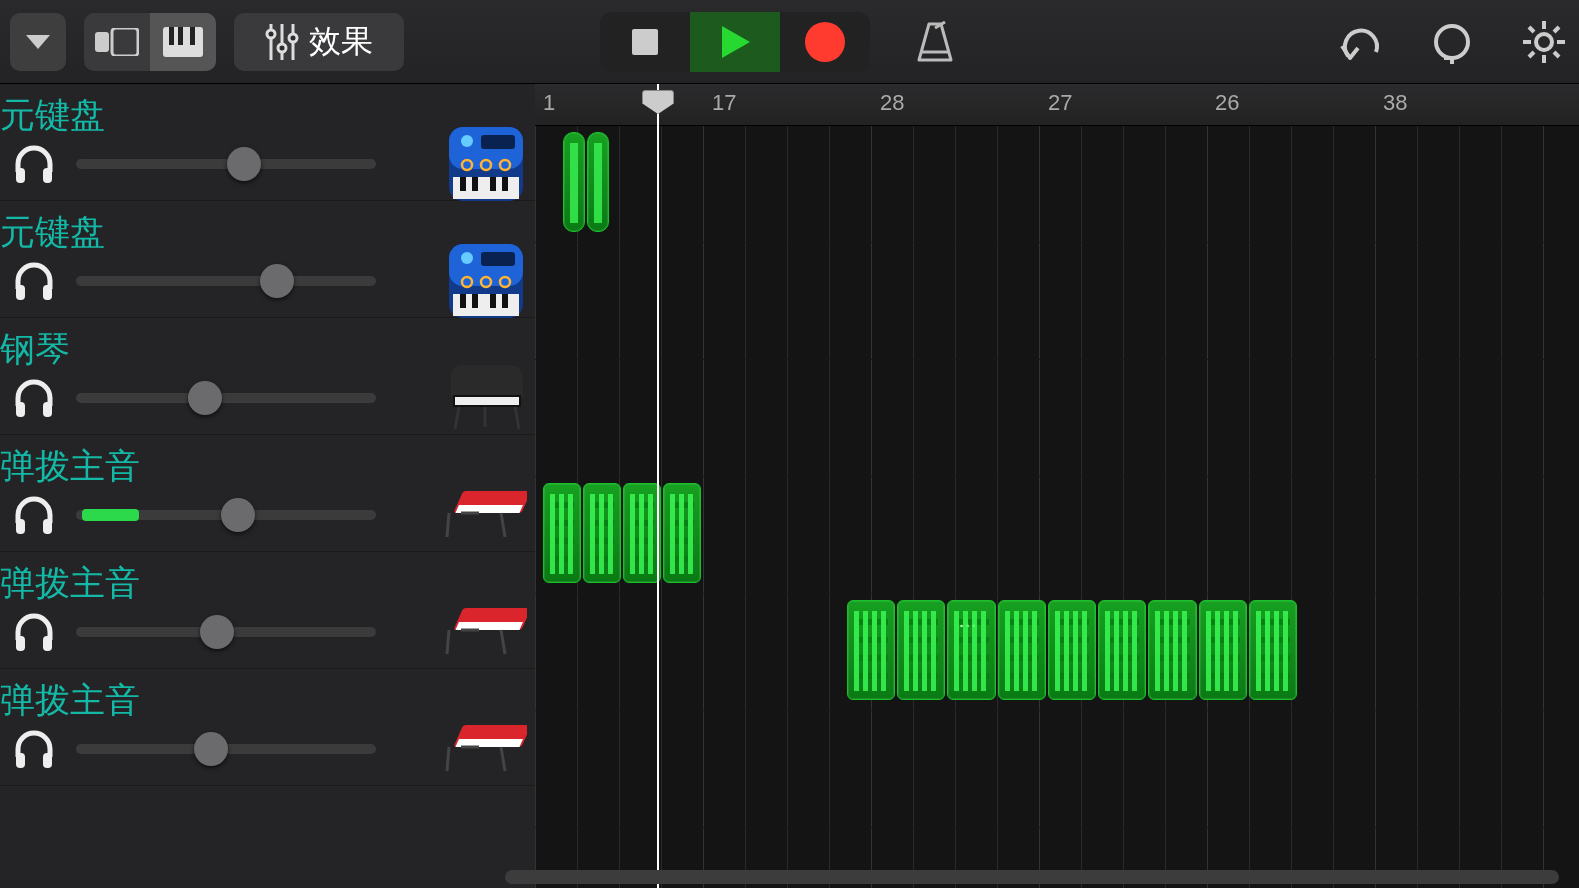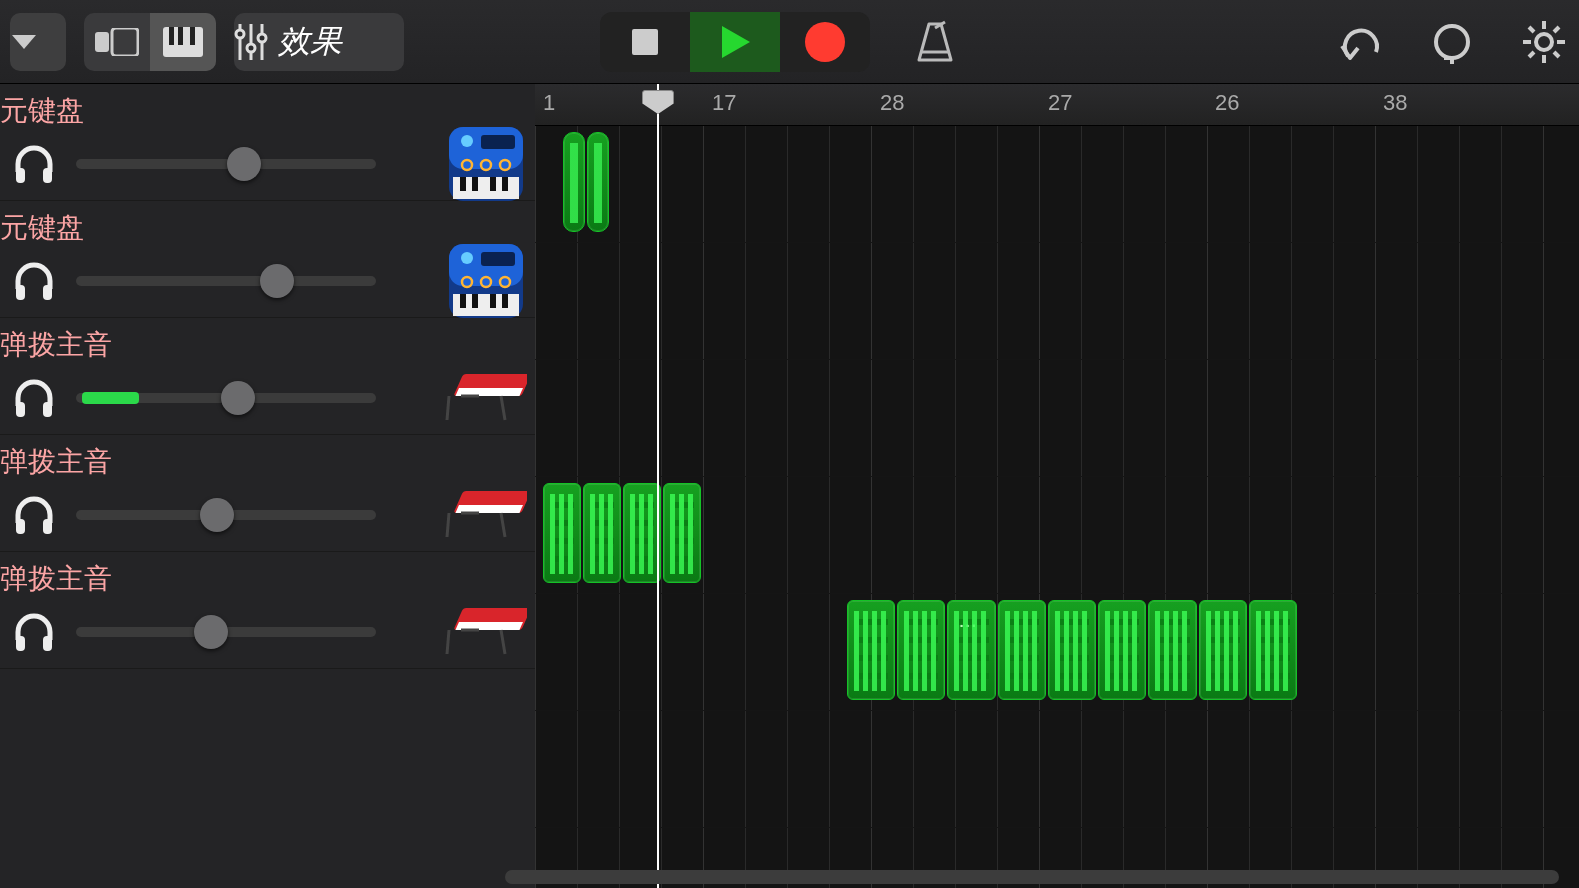--- a/index.html
+++ b/index.html
@@ -8,22 +8,22 @@
     background: #1c1c1e; font-family: -apple-system, "Helvetica Neue", sans-serif;
     color: #fff;
   }
   
   .toolbar {
     height: 84px; display: flex; align-items: center; padding: 0 10px;
     background: linear-gradient(#2a2a2c,#232325); gap: 18px;
     border-bottom: 1px solid #000;
   }
   .btn {
-    height: 58px; display: flex; align-items: center; justify-content: flex-start;
-    background: #3a3a3c; border-radius: 10px; cursor: pointer; font-style: italic;
+    height: 58px; display: flex; align-items: center; justify-content: center;
+    background: #3a3a3c; border-radius: 10px; cursor: pointer;
   }
   .btn-dropdown { width: 56px; background:#3e3e3f;}
   .btn-view { width: 132px; padding:0; background:#3a3a3c;}
   .btn-view .seg { flex:1; height:100%; display:flex;align-items:center;justify-content:center;}
   .btn-view .seg.active{ background:#555; border-top-right-radius:10px;border-bottom-right-radius:10px;}
   .btn-view .seg:first-child{border-top-left-radius:10px;border-bottom-left-radius:10px;}
   .btn-fx { width: 170px; gap:10px; font-size:32px; font-weight:500;}
   .center-controls { margin-left:auto; margin-right:auto; display:flex; align-items:center; gap:0;}
   .transport { display:flex; background:#222; border-radius:12px; overflow:hidden;}
   .transport .tbtn{ width:90px;height:60px; display:flex;align-items:center;justify-content:center; cursor:pointer;}
@@ -47,21 +47,21 @@
   .playhead { position:absolute; top:0; bottom:0; width:2px; background:#fff; z-index:50;}
   .playhead .marker{
     position:absolute; top:6px; left:-15px; width:32px; height:24px;
     background:#ccc; clip-path: polygon(0 0,100% 0,100% 55%,50% 100%,0 55%);
     border:1px solid #888; border-radius:3px;
   }
 
   
   .track-row { height:117px; display:flex; align-items:stretch; border-bottom:1px solid #1a1a1a; position:relative;}
   .track-list .track-row {padding-left:0;}
-  .tname { position:absolute; left:0; top:8px; font-size:28px; color:#fca5a5;}
+  .tname { position:absolute; left:0; top:8px; font-size:35px; color:#14b8a6;}
   .thead-row { display:flex; align-items:center; gap:20px; width:100%; padding-top:44px; padding-left:12px;}
   .headphones { width:44px; height:44px;}
   .vol-slider { flex:1; max-width:300px; position:relative; height:30px;}
   .vol-track { position:absolute; left:0; right:0; top:50%; height:10px; transform:translateY(-50%);
     background:#3b3b3b; border-radius:10px;}
   .vol-level{ position:absolute; left:6px; top:50%; height:12px; transform:translateY(-50%);border-radius:4px;}
   .vol-level.green{ background:#2bd94a;}
   .vol-thumb{ position:absolute; top:50%; width:34px;height:34px; border-radius:50%;
     background:#6b6b6d; transform:translate(-50%,-50%); box-shadow:0 2px 4px rgba(0,0,0,.6);}
   .inst-icon{ width:82px;height:82px; margin-left:auto; margin-right:8px; display:flex;align-items:center;justify-content:center;}
@@ -254,20 +254,47 @@
               <circle cx="20" cy="40" r="5" fill="none" stroke="#ffb534" stroke-width="2.5"></circle>
               <circle cx="39" cy="40" r="5" fill="none" stroke="#ffb534" stroke-width="2.5"></circle>
               <circle cx="58" cy="40" r="5" fill="none" stroke="#ffb534" stroke-width="2.5"></circle>
               <rect x="6" y="52" width="66" height="22" fill="#eee"></rect>
               <g fill="#111">
                 <rect x="13" y="52" width="6" height="14"></rect>
                 <rect x="25" y="52" width="6" height="14"></rect>
                 <rect x="43" y="52" width="6" height="14"></rect>
                 <rect x="55" y="52" width="6" height="14"></rect>
               </g>
+            </svg>
+          </div>
+    </div>
+      </div>
+      <div class="track-row">
+    <div class="tname">钢琴</div>
+    <div class="thead-row">
+      <div class="headphones">
+            <svg width="44" height="44" viewBox="0 0 44 44">
+              <path d="M6 30 V22 a16 16 0 0 1 32 0 V30" fill="none" stroke="#eee" stroke-width="5"></path>
+              <rect x="4" y="26" width="9" height="15" rx="4" fill="#eee"></rect>
+              <rect x="31" y="26" width="9" height="15" rx="4" fill="#eee"></rect>
+            </svg>
+          </div>
+      <div class="vol-slider">
+        <div class="vol-track"></div>
+
+        <div class="vol-thumb" style="left:43%"></div>
+      </div>
+      <div class="inst-icon">
+            <svg width="82" height="70" viewBox="0 0 82 70">
+              <path d="M6 12 Q6 2 20 2 L64 2 Q78 2 78 16 L78 34 L6 34 Z" fill="#2a2a2a"></path>
+              <rect x="8" y="32" width="68" height="12" fill="#111"></rect>
+              <rect x="10" y="34" width="64" height="8" fill="#eee"></rect>
+              <line x1="14" y1="44" x2="10" y2="66" stroke="#333" stroke-width="3"></line>
+              <line x1="70" y1="44" x2="74" y2="66" stroke="#333" stroke-width="3"></line>
+              <line x1="40" y1="44" x2="40" y2="64" stroke="#333" stroke-width="3"></line>
             </svg>
           </div>
     </div>
       </div>
       <div class="track-row">
     <div class="tname">弹拨主音</div>
     <div class="thead-row">
       <div class="headphones">
             <svg width="44" height="44" viewBox="0 0 44 44">
               <path d="M6 30 V22 a16 16 0 0 1 32 0 V30" fill="none" stroke="#eee" stroke-width="5"></path>

